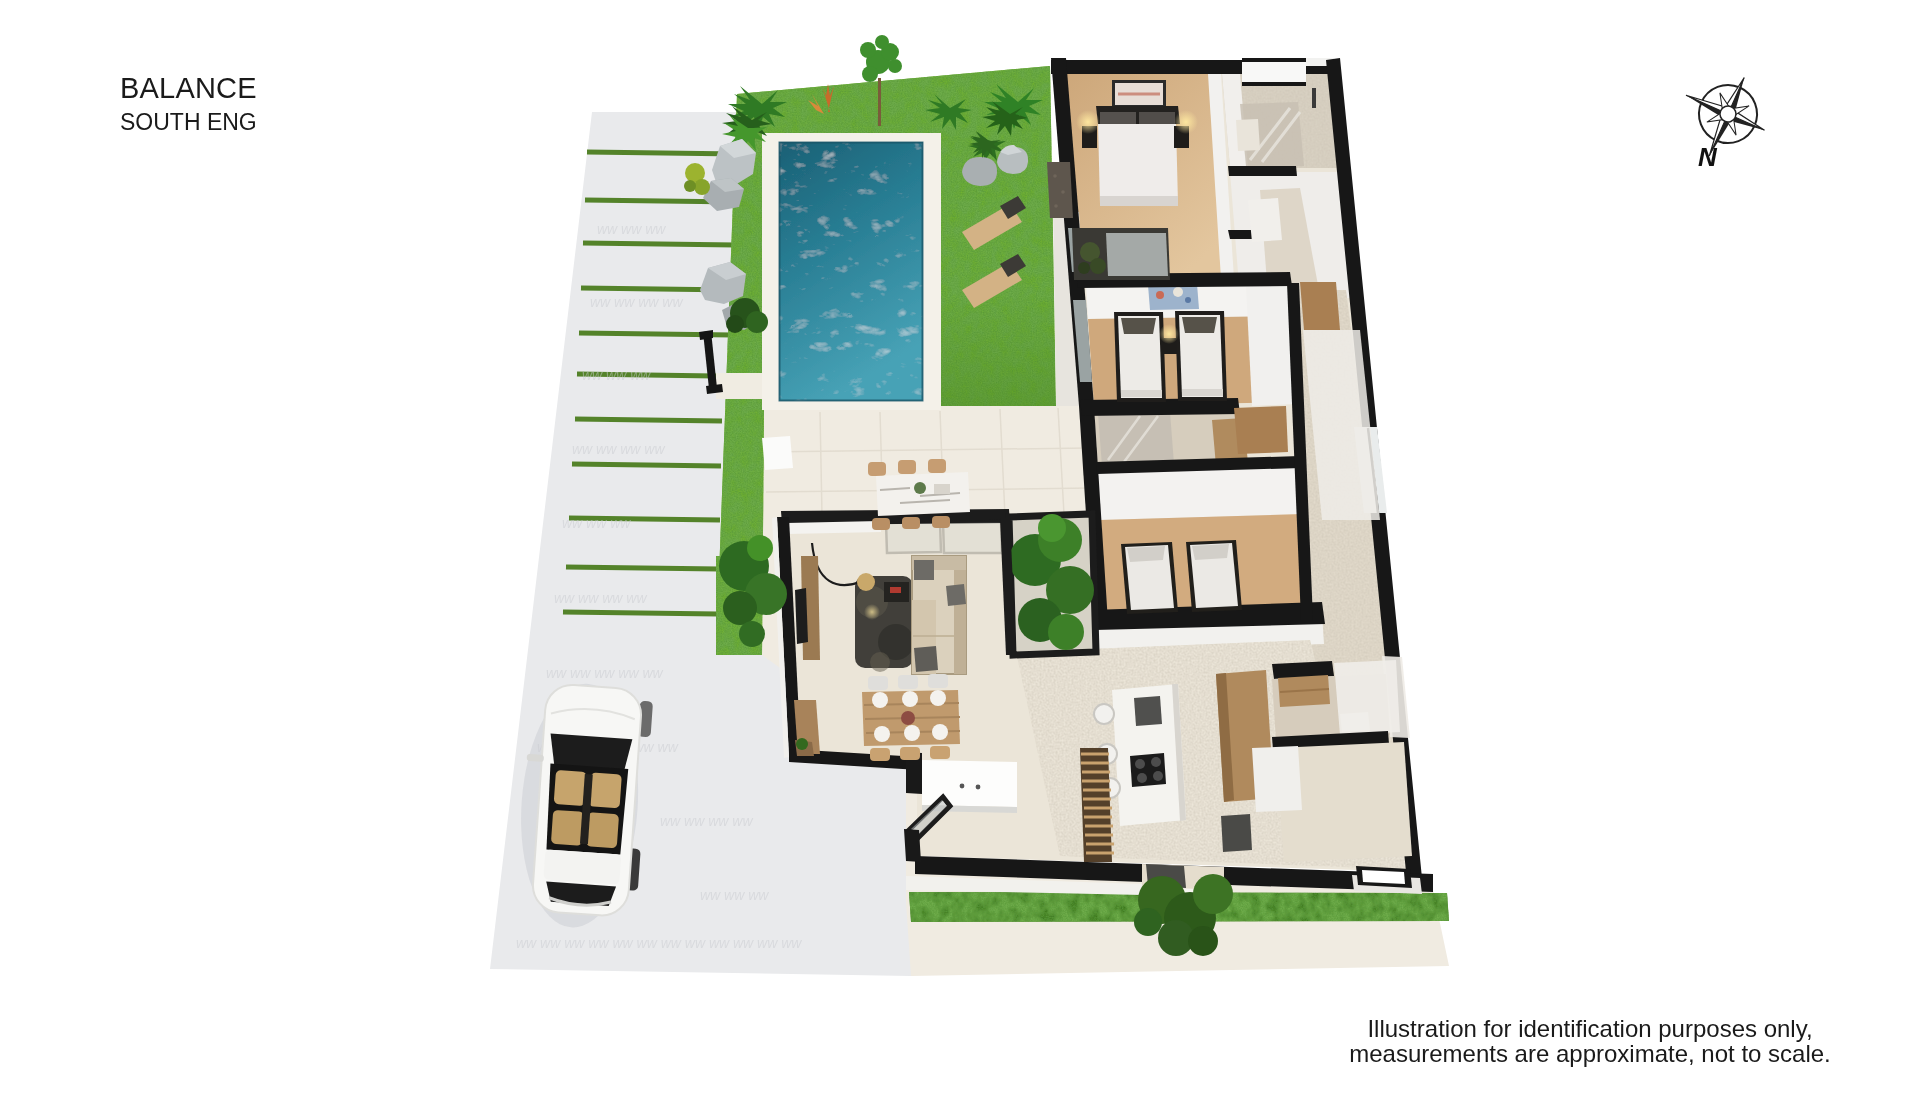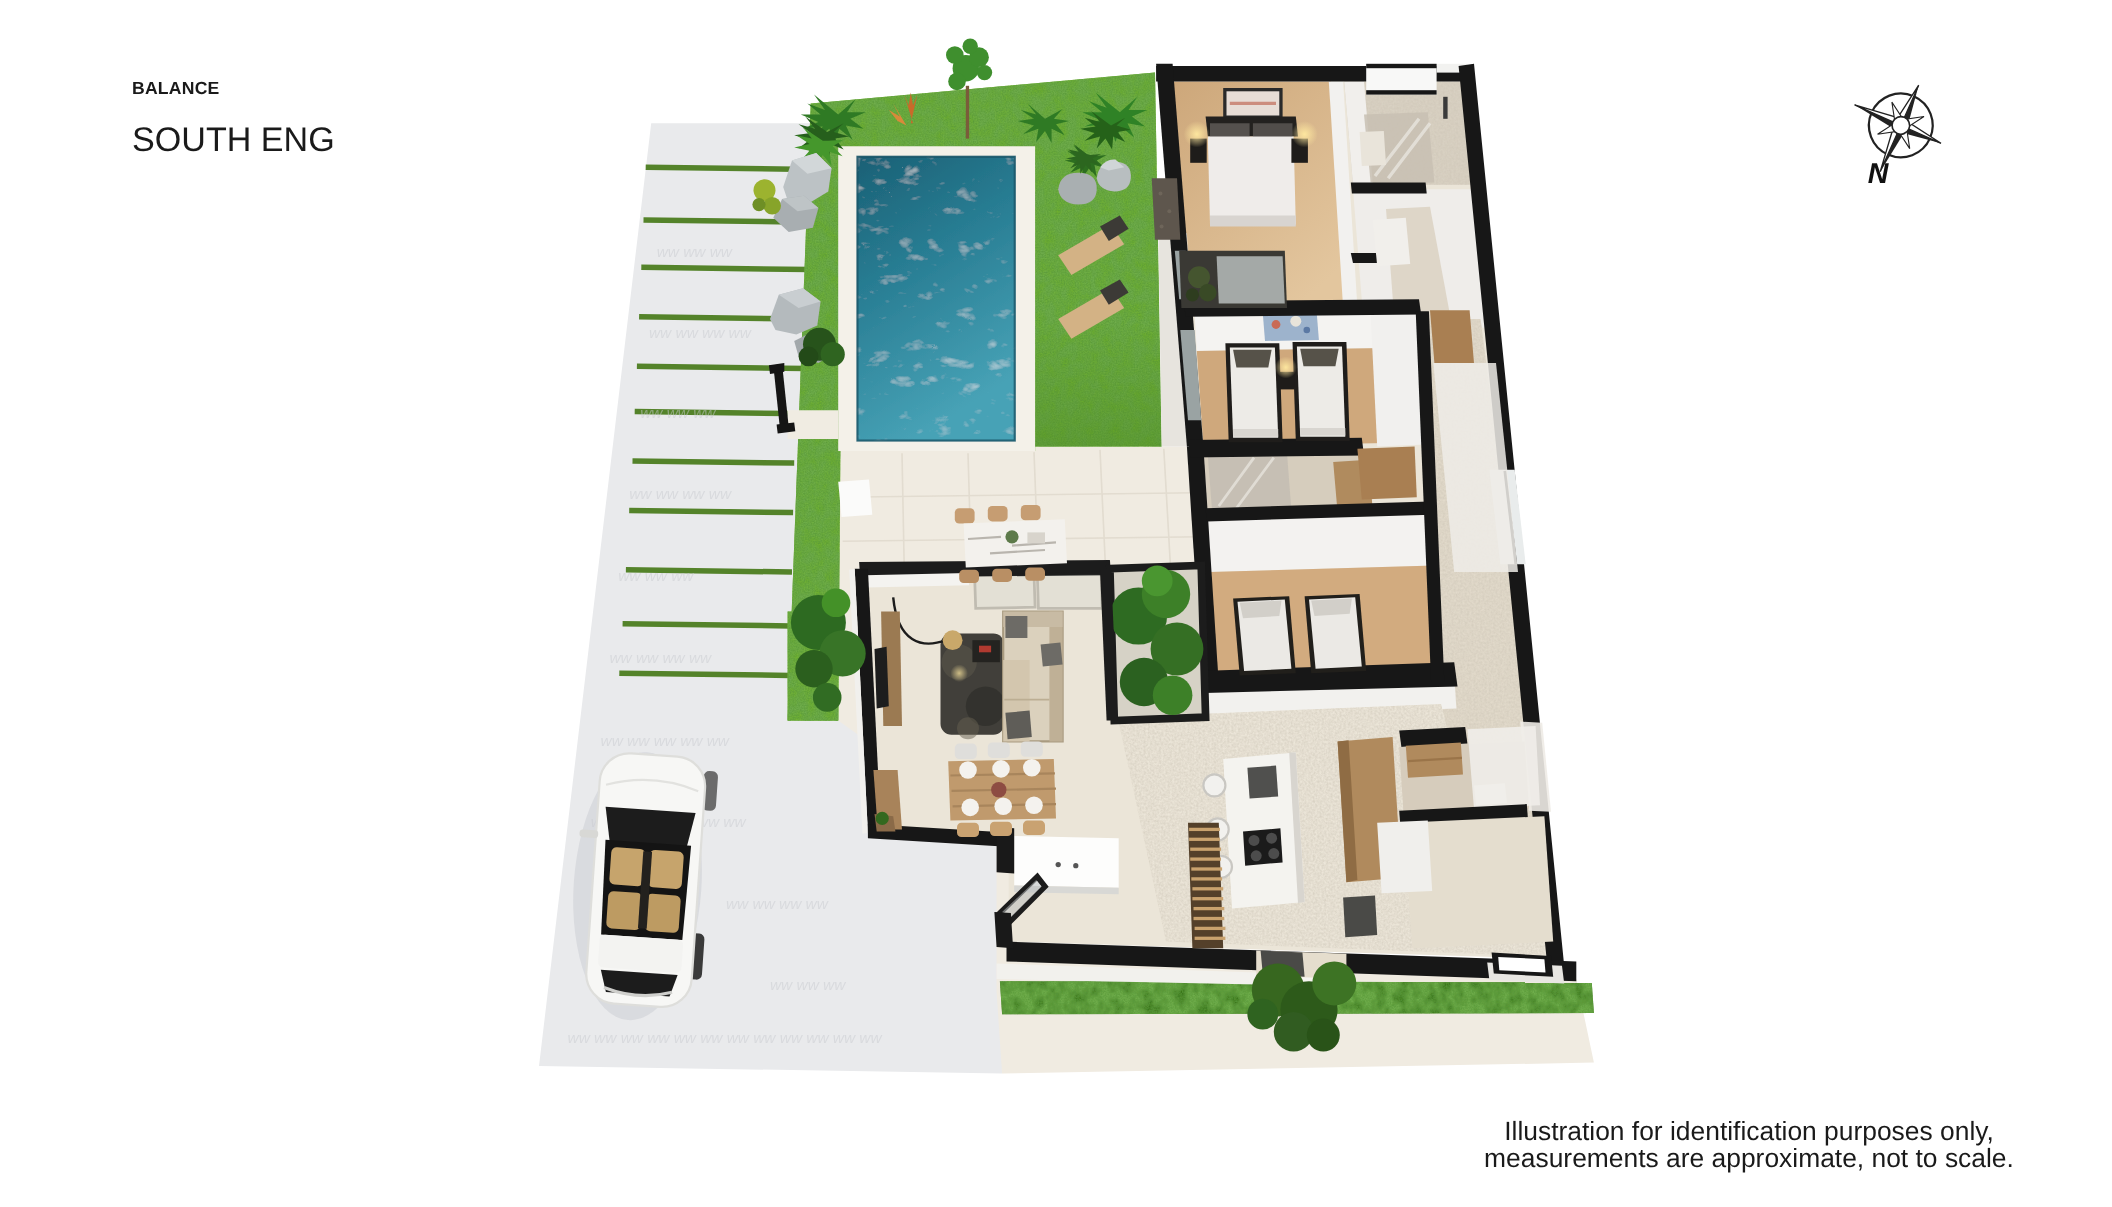--- a/index.html
+++ b/index.html
@@ -2,23 +2,23 @@
 <html><head>
 <meta charset="utf-8">
 <style>
 html,body{margin:0;padding:0;background:#ffffff;width:1920px;height:1097px;overflow:hidden;}
 *{font-family:"Liberation Sans",sans-serif;}
 .lbl{position:absolute;color:#1a1a1a;}
 </style>
 </head>
 <body>
 
-<div class="lbl" style="left:120px;top:72px;font-size:16px;font-weight:bold;letter-spacing:0.2px;">BALANCE</div>
-
-<div class="lbl" style="left:120px;top:109px;font-size:31px;">SOUTH ENG</div>
+<div class="lbl" style="left:120px;top:72px;font-size:29px;font-weight:normal;letter-spacing:0.2px;">BALANCE</div>
+
+<div class="lbl" style="left:120px;top:109px;font-size:23px;">SOUTH ENG</div>
 
 <div class="lbl" style="left:1260px;top:988px;width:660px;text-align:center;font-size:24px;line-height:25px;margin-top:28px;">Illustration for identification purposes only,<br>measurements are approximate, not to scale.</div>
 
 <svg width="1920" height="1097" viewBox="0 0 1920 1097" style="position:absolute;left:0;top:0;">
 <defs>
 <linearGradient id="poolg" x1="0" y1="0" x2="0.35" y2="1">
 <stop offset="0" stop-color="#1a6075"></stop>
 <stop offset="0.45" stop-color="#297e94"></stop>
 <stop offset="1" stop-color="#47a2b6"></stop>
 </linearGradient>

